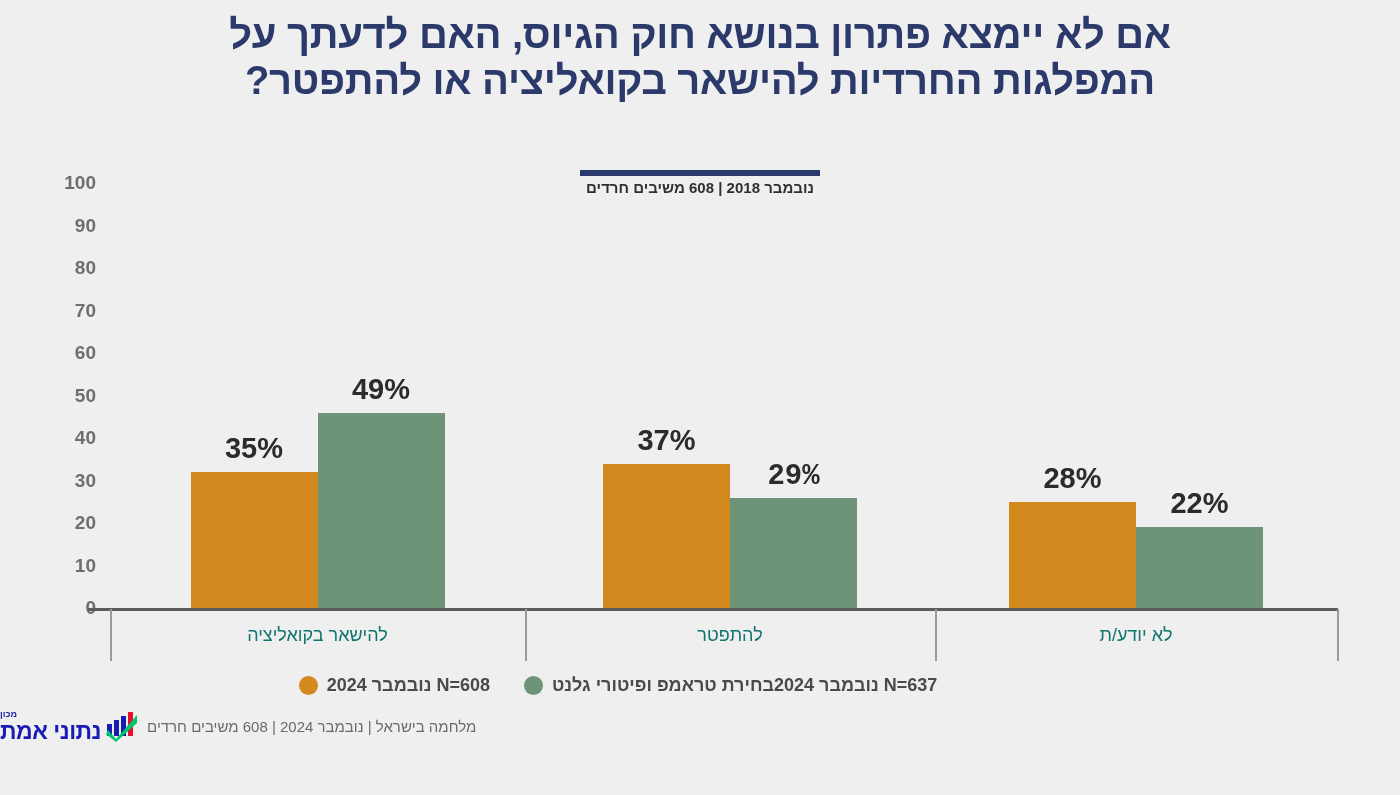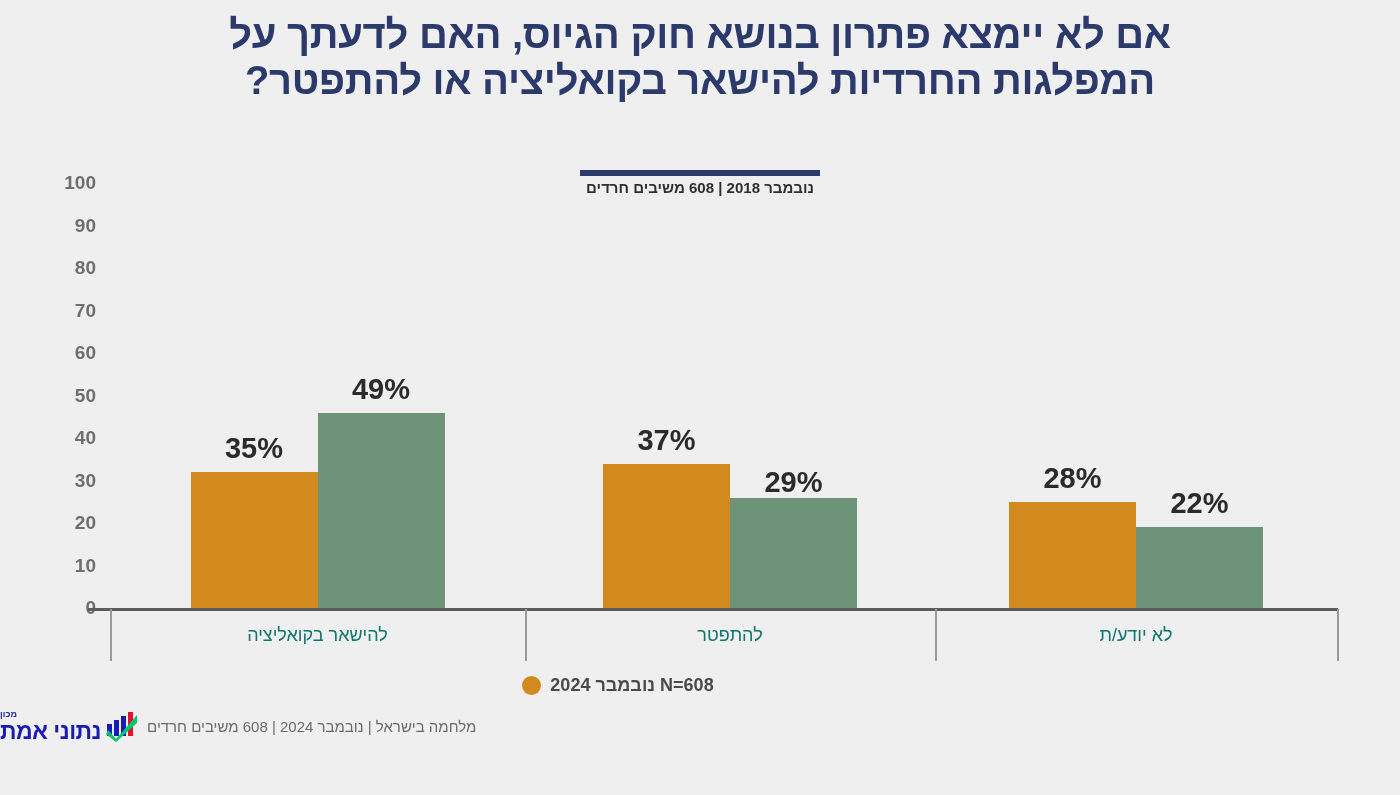--- a/index.html
+++ b/index.html
@@ -156,41 +156,45 @@
   </div>
 
 <div class="plot" id="plot">
     <div class="bar orange" style="left: 80.5px; width: 127px; height: 136px;"></div>
     <div class="bar-label" style="left: 144px; top: 249px;">35%</div>
     <div class="bar green" style="left: 207.5px; width: 127px; height: 195.5px;"></div>
     <div class="bar-label" style="left: 271px; top: 189.5px; text-align: center;">49%</div>
     <div class="bar orange" style="left: 493px; width: 127px; height: 144.5px;"></div>
     <div class="bar-label" style="left: 556.5px; top: 240.5px;">37%</div>
     <div class="bar green" style="left: 620px; width: 127px; height: 110.5px;"></div>
-    <div class="bar-label" style="left: 683.5px; top: 283px;">29%</div>
+    <div class="bar-label" style="left: 683.5px; top: 277px; font-family: Liberation Mono, monospace;">29%</div>
     <div class="bar orange" style="left: 899px; width: 127px; height: 106.25px;"></div>
     <div class="bar-label" style="left: 962.5px; top: 278.75px;">28%</div>
     <div class="bar green" style="left: 1026px; width: 127px; height: 80.75px;"></div>
     <div class="bar-label" style="left: 1089.5px; top: 304.25px;">22%</div>
   </div>
 <div class="baseline"></div>
 <div id="catsection">
     <div class="cat-sep" style="left: 110px;"></div>
     <div class="cat-sep" style="left: 525px;"></div>
     <div class="cat-sep" style="left: 935px;"></div>
     <div class="cat-sep" style="left: 1337px;"></div>
     <div class="cat-label" style="left: 317.5px;">להישאר בקואליציה</div>
     <div class="cat-label" style="left: 730px;">להתפטר</div>
     <div class="cat-label" style="left: 1136px;">לא יודע/ת</div>
   </div>
 
 <div class="legend" id="legend">
     <div class="legend-item">
       <span class="legend-dot orange"></span>
       <span class="legend-text">N=608 נובמבר 2024</span>
+    </div>
+    <div class="legend-item">
+      <span class="legend-dot green"></span>
+      <span class="legend-text">N=637 נובמבר 2024בחירת טראמפ ופיטורי גלנט</span>
     </div>
   </div>
 
 <div class="footer">
   <div class="logo">
     <div class="logo-texts">
       <div class="logo-small">מכון</div>
       <div class="logo-main">נתוני אמת</div>
     </div>
     <svg class="logo-mark" viewBox="0 0 34 30">

